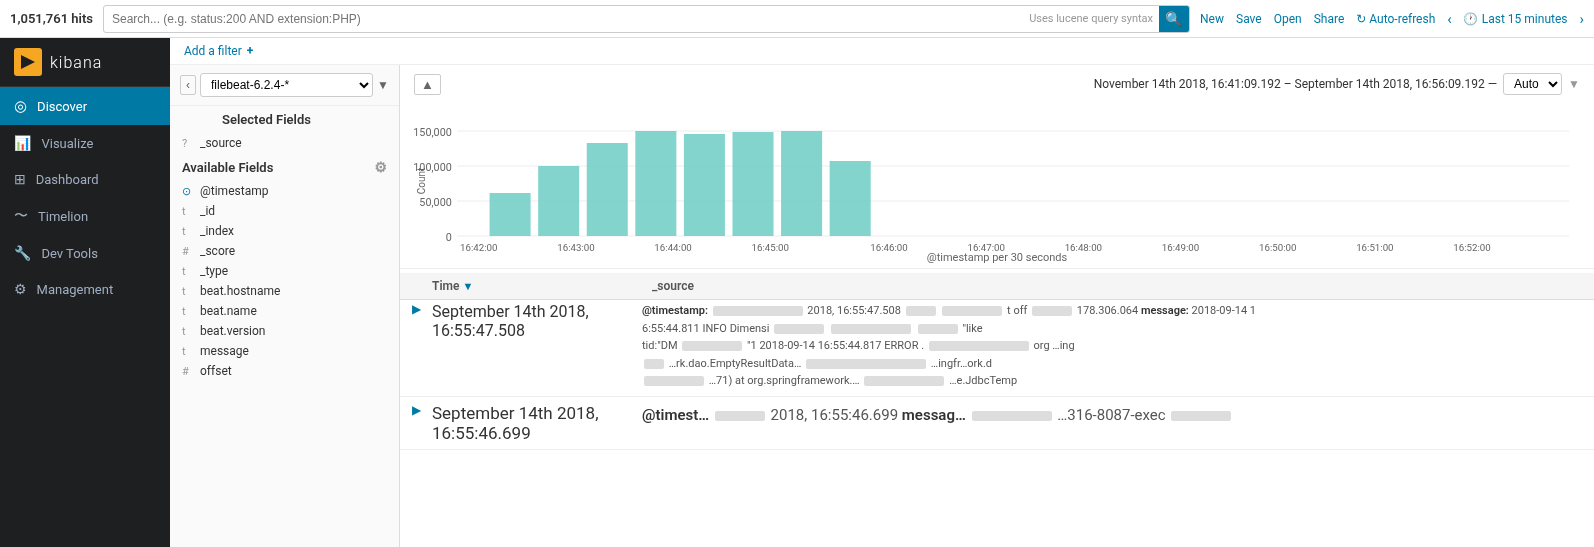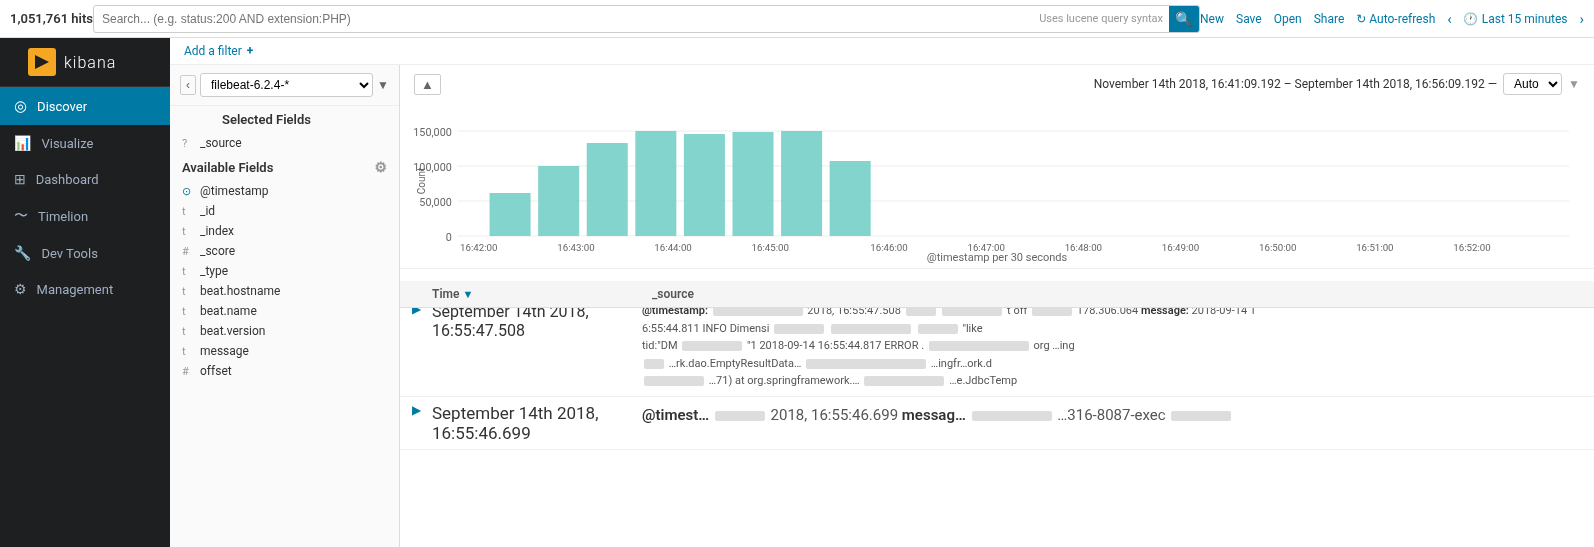--- a/index.html
+++ b/index.html
@@ -6,21 +6,21 @@
     body { font-family: -apple-system, BlinkMacSystemFont, 'Segoe UI', Roboto, sans-serif; font-size: 13px; background: #fff; color: #333; display: flex; flex-direction: column; height: 547px; overflow: hidden; }
 
     
     ::-webkit-scrollbar { width: 6px; }
     ::-webkit-scrollbar-track { background: #f1f1f1; }
     ::-webkit-scrollbar-thumb { background: #ccc; border-radius: 3px; }
   </style>
 </head>
 <body>
 
-<div style="display:flex; align-items:center; height:38px; background:#fff; border-bottom:1px solid #ddd; padding:0 10px; flex-shrink:0;">
+<div style="display:flex; align-items:center; height:38px; background:#fff; border-bottom:1px solid #ddd; padding:0 10px; gap:10px; flex-shrink:0;">
   <span style="font-size:13px; font-weight:600; white-space:nowrap;">1,051,761 hits</span>
   <div style="display:flex; align-items:center; flex:1; border:1px solid #ccc; border-radius:3px; height:28px; overflow:hidden;">
     <input type="text" style="flex: 1 1 0%; border: none; outline: none; padding: 0px 8px; font-size: 12px; color: rgb(102, 102, 102);" placeholder="Search... (e.g. status:200 AND extension:PHP)">
     <span style="font-size:11px; color:#999; padding:0 6px; white-space:nowrap;">Uses lucene query syntax</span>
     <button style="background:#0079a5; border:none; color:#fff; width:30px; height:28px; cursor:pointer; font-size:14px;">🔍</button>
   </div>
   <div style="display:flex; align-items:center; gap:12px; font-size:12px; color:#0079a5; white-space:nowrap;">
     <span style="cursor:pointer;">New</span>
     <span style="cursor:pointer;">Save</span>
     <span style="cursor:pointer;">Open</span>
@@ -34,21 +34,21 @@
       <span>🕐</span>
       <span>Last 15 minutes</span>
     </span>
     <span style="cursor:pointer; font-size:15px; color:#0079a5;">›</span>
   </div>
 </div>
 
 <div style="display:flex; flex:1; overflow:hidden;">
 
   <div style="width:170px; background:#1d1f21; display:flex; flex-direction:column; flex-shrink:0;">
-    <div style="display:flex; align-items:center; gap:8px; padding:10px 28px; border-bottom:1px solid #333;">
+    <div style="display:flex; align-items:center; gap:8px; padding:10px 14px; border-bottom:1px solid #333;">
       <div style="width:28px; height:28px; background:#f5a623; border-radius:3px; display:flex; align-items:center; justify-content:center;">
         <svg width="18" height="18" viewBox="0 0 18 18">
             <polygon points="2,2 16,9 2,16" fill="#1d1f21"></polygon>
           </svg>
       </div>
       <span style="color:#fff; font-size:16px; font-weight:300; letter-spacing:1px;">kibana</span>
     </div>
     <div>
       <div style="display:flex; align-items:center; gap:10px; padding:10px 14px; background:#0079a5; color:#fff; cursor:pointer; font-size:13px;">
         <span style="font-size:15px;">◎</span>
@@ -205,21 +205,21 @@
               <text x="980" y="150" font-size="9" fill="#666" text-anchor="middle">16:52:00</text>
 
               <text x="10" y="80" font-size="10" fill="#666" transform="rotate(-90, 10, 80)" text-anchor="middle">Count</text>
             </svg>
             <div style="text-align:center; font-size:11px; color:#666; margin-top:-8px;">@timestamp per 30 seconds</div>
           </div>
         </div>
 
         <div style="flex:1; overflow-y:auto;">
 
-          <div style="display:flex; align-items:center; padding:6px 12px; border-bottom:1px solid #ddd; font-size:12px; font-weight:600; color:#555; background:#f5f5f5; position:sticky; top:12px; z-index:1;">
+          <div style="display:flex; align-items:center; padding:6px 12px; border-bottom:1px solid #ddd; font-size:12px; font-weight:600; color:#555; background:#f5f5f5; position:sticky; top:4px; z-index:1;">
             <div style="width:20px;"></div>
             <div style="width:220px; flex-shrink:0; cursor:pointer; display:flex; align-items:center; gap:3px;">
               <span>Time</span>
               <span style="color:#0079a5; font-size:11px;">▼</span>
             </div>
             <div style="flex:1; color:#555;">_source</div>
           </div>
 
           <div style="display:flex; align-items:flex-start; padding:6px 12px; border-bottom:1px solid #eee; font-size:12px;">
             <span style="color:#0079a5; cursor:pointer; margin-right:6px; font-size:12px; width:14px; flex-shrink:0;">▶</span>

